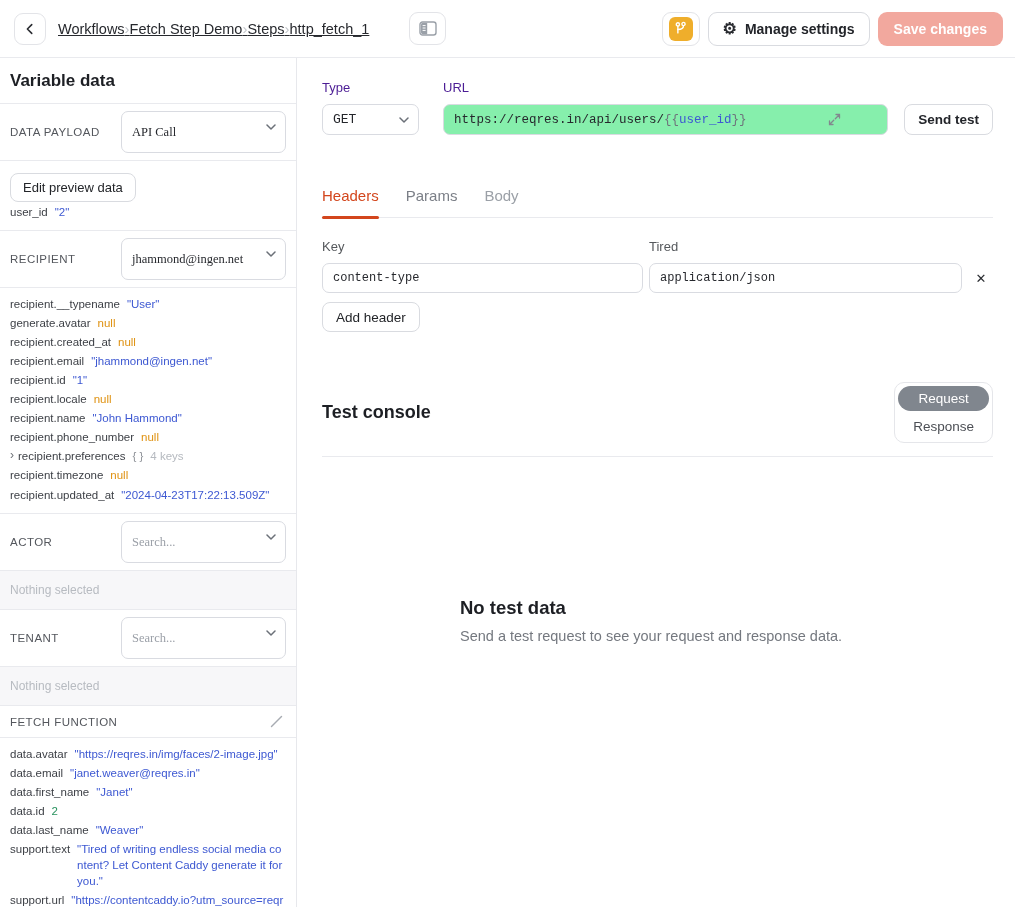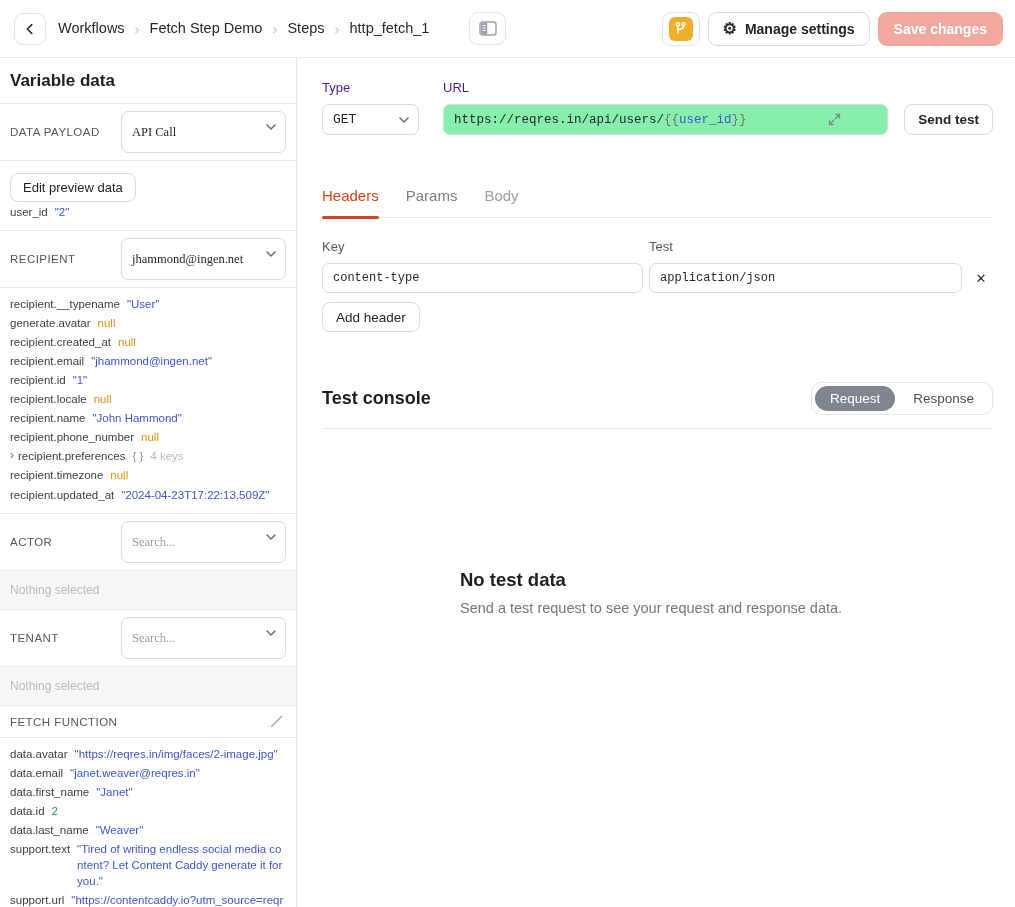--- a/index.html
+++ b/index.html
@@ -8,21 +8,21 @@
     width:1015px; height:907px; overflow:hidden;
     font-family:"Liberation Sans", sans-serif;
     background:#fff; color:#1f2126;
   }
   
   .topbar { height:58px; border-bottom:1px solid #e9eaee; display:flex; align-items:center;
             padding:0 12px 0 14px; gap:12px; }
   .icon-btn { border:1px solid #e3e4e8; background:#fff; border-radius:9px;
               display:inline-flex; align-items:center; justify-content:center; cursor:pointer; padding:0; }
   .back-btn { width:32px; height:32px; }
-  .breadcrumb { display:flex; align-items:flex-start; gap:10px; font-size:14.5px; font-weight:500; color:#26282d; }
+  .breadcrumb { display:flex; align-items:flex-end; font-size:14.5px; font-weight:500; color:#26282d;text-decoration:underline; }
   .crumb { cursor:pointer; }
   .crumb-sep { color:#c2c5ca; font-size:15px; font-weight:400; }
   .panel-btn { width:37px; height:33px; margin-left:28px; }
   .topbar-right { margin-left:auto; display:flex; align-items:center; gap:8px; }
   .badge-btn { width:38px; height:34px; }
   .badge { width:24px; height:24px; background:var(--badge-orange,#efae2b); border-radius:6px;
            display:flex; align-items:center; justify-content:center; }
   .btn { height:34px; border:1px solid #d9dbe0; background:#fff; border-radius:9px;
          font-family:inherit; font-size:14px; font-weight:600; color:#23252a;
          display:inline-flex; align-items:center; gap:8px; padding:0 14px; cursor:pointer; }
@@ -87,21 +87,21 @@
   .key-input { width:321px; flex:none; }
   .val-input { flex:1; }
   .x-btn { width:24px; height:24px; background:none; border:none; font-size:13px; color:#2b2d32;
            padding:0; margin-left:1px; cursor:pointer; }
   .add-btn { margin-top:9px; height:30px; padding:0 13px; font-size:13.5px; font-weight:500;
              border:1px solid #d9dbe0; border-radius:8px; background:#fff; color:#232529; cursor:pointer;
              font-family:inherit; }
   
   .console-head { margin-top:50px; display:flex; align-items:center; justify-content:space-between; }
   .console-title { font-size:18px; font-weight:700; color:#1d1f24; }
-  .segmented { border:1px solid #e5e6ea; border-radius:10px; padding:3px; display:flex; gap:3px; background:#fff; }
+  .segmented { border:1px solid #e5e6ea; border-radius:10px; padding:3px; display:flex; gap:3px; background:#fff;flex-direction:column; }
   .seg { padding:5px 15px; border-radius:14px; font-size:13.5px; color:#4c4f55; background:none; border:none;
          font-family:inherit; cursor:pointer; }
   .seg.active { background:var(--segment-active-bg,#80868e); color:#fff; font-weight:500; }
   .console-divider { border:none; border-top:1px solid #e9eaee; margin:13px 0 0; }
   .empty-state { width:395px; margin:140px auto 0; }
   .empty-title { font-size:18.5px; font-weight:700; color:#1d1f24; margin:0; }
   .empty-msg { font-size:14.5px; color:#74787f; margin:9px 0 0; }
   svg { display:block; }
 </style>
 </head>
@@ -373,21 +373,21 @@
     </div>
 
     <div class="tabs">
       <div class="tab active">Headers</div>
       <div class="tab">Params</div>
       <div class="tab dim">Body</div>
     </div>
 
     <div class="hdr-labels">
       <span class="l1">Key</span>
-      <span>Test</span>
+      <span>Tired</span>
     </div>
     <div class="hdr-row">
       <input class="text-input key-input" value="content-type" style="">
       <input class="text-input val-input" value="application/json" style="">
       <button class="x-btn"><span>✕</span></button>
     </div>
     <button class="add-btn">Add header</button>
 
     <div class="console-head">
       <div class="console-title">Test console</div>

